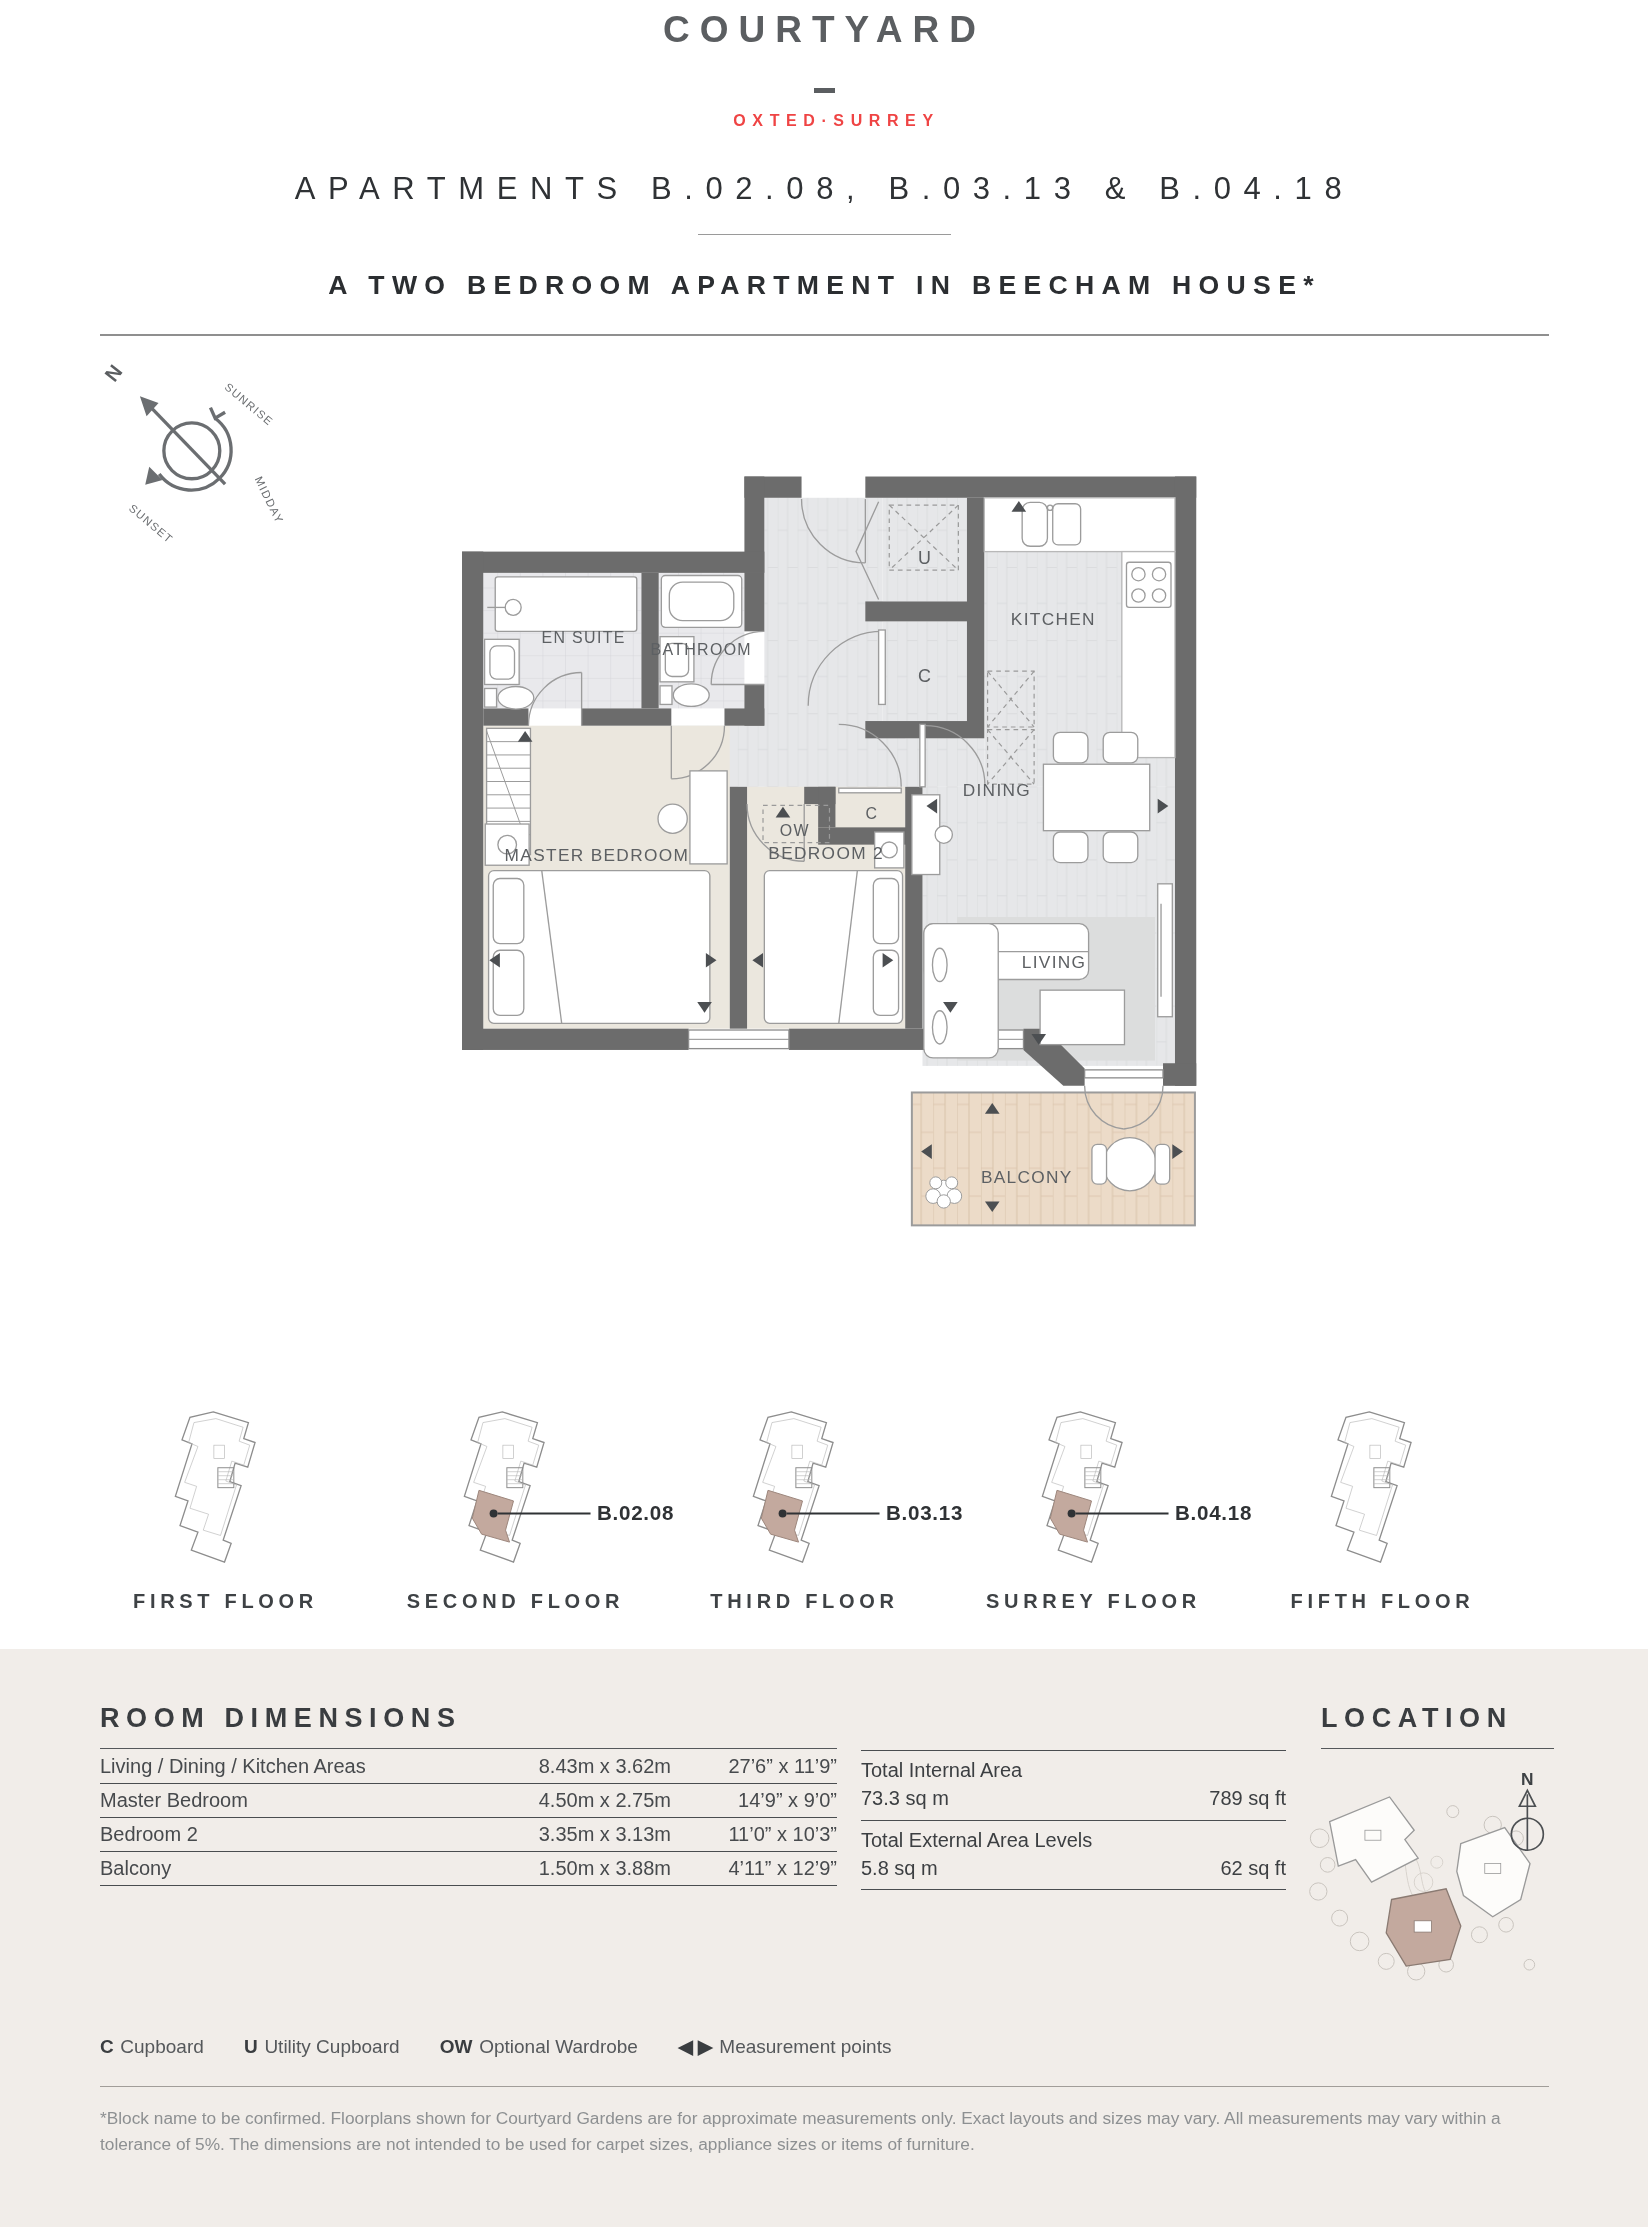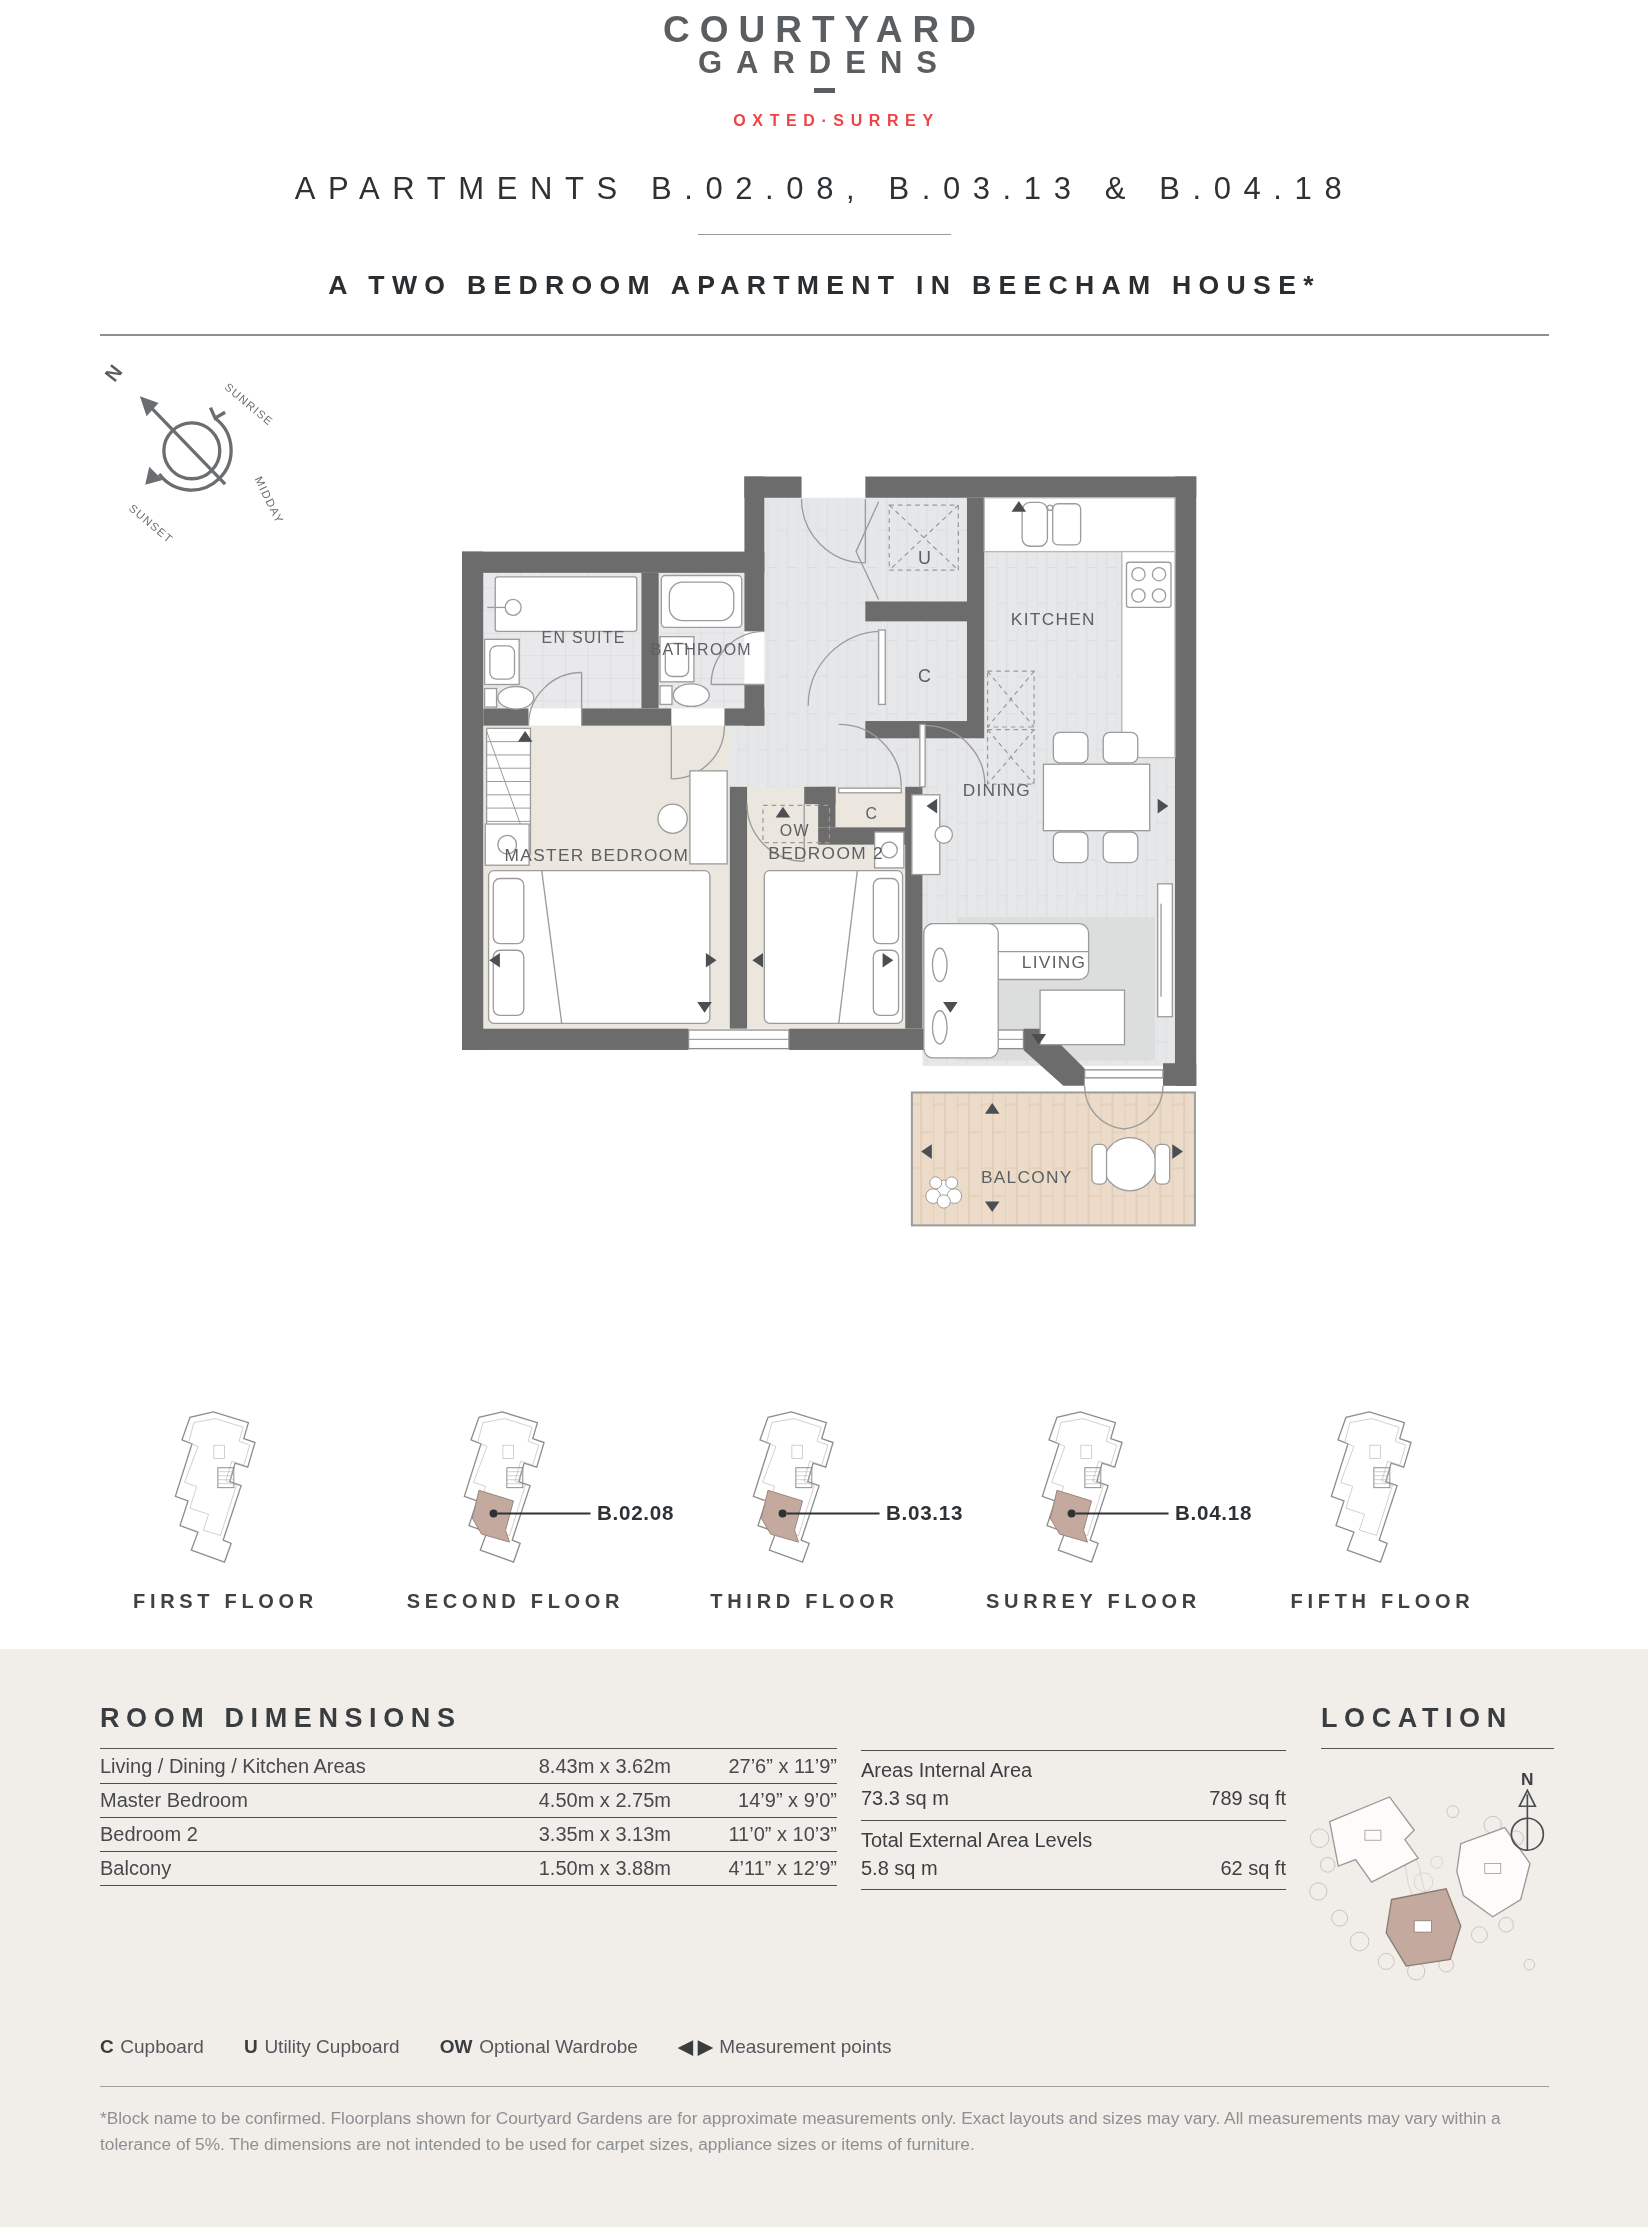--- a/index.html
+++ b/index.html
@@ -44,21 +44,20 @@
   
   svg text{font-family:"Liberation Sans",sans-serif;}
   .room-lbl{fill:#5d6063;letter-spacing:2px;}
 </style>
 </head>
 <body>
 
 <div class="page">
 
   <div class="abs ctr logo-line1">COURTYARD</div>
-  <div class="abs ctr logo-line2">GARDENS</div>
   <div class="abs logo-dash"></div>
   <div class="abs ctr logo-loc">OXTED·SURREY</div>
   <div class="abs ctr title">APARTMENTS  B.02.08, B.03.13 &amp; B.04.18</div>
   <div class="abs title-rule"></div>
   <div class="abs ctr subtitle">A TWO BEDROOM APARTMENT IN BEECHAM HOUSE*</div>
   <div class="abs top-rule"></div>
 
   <svg class="abs" style="left:80px;top:339px;" width="213" height="213" viewBox="0 0 320 320">
     <g stroke="#6b6e71" fill="none" stroke-width="5">
       <line x1="218" y1="218" x2="100" y2="96"></line>
@@ -357,21 +356,21 @@
     </div>
     <div class="dim-row">
       <span class="dim-name">Balcony</span>
       <span class="dim-metric">1.50m x 3.88m</span>
       <span class="dim-imperial">4’11” x 12’9”</span>
     </div>
   </div>
 
   <div class="abs totals">
     <div class="tot-block">
-      <div>Areas Internal Area</div>
+      <div>Total Internal Area</div>
       <div class="tot-row">
         <span>73.3 sq m</span>
         <span>789 sq ft</span>
       </div>
     </div>
     <div class="tot-block last">
       <div>Total External Area Levels</div>
       <div class="tot-row">
         <span>5.8 sq m</span>
         <span>62 sq ft</span>

